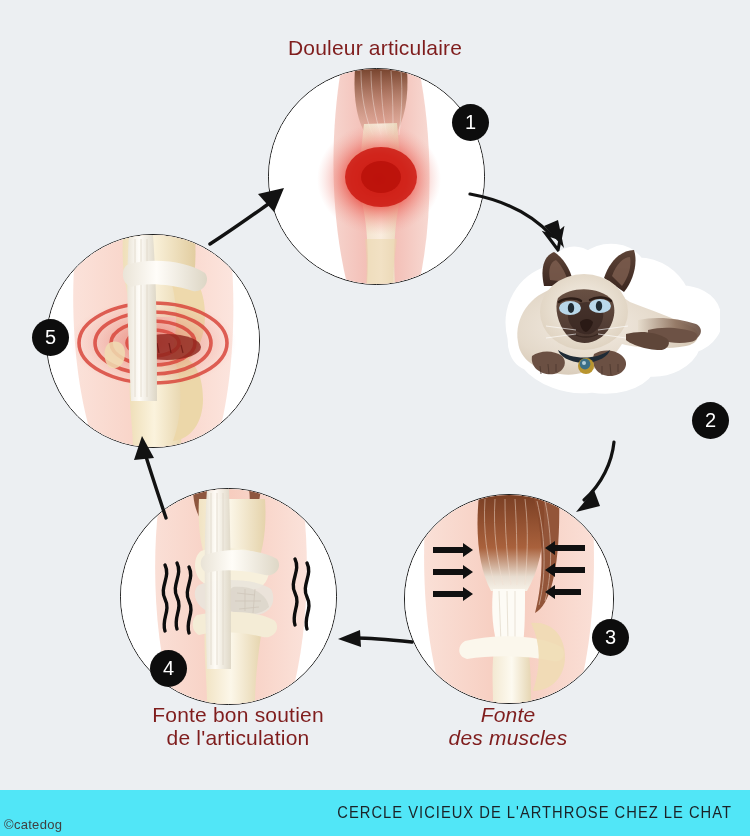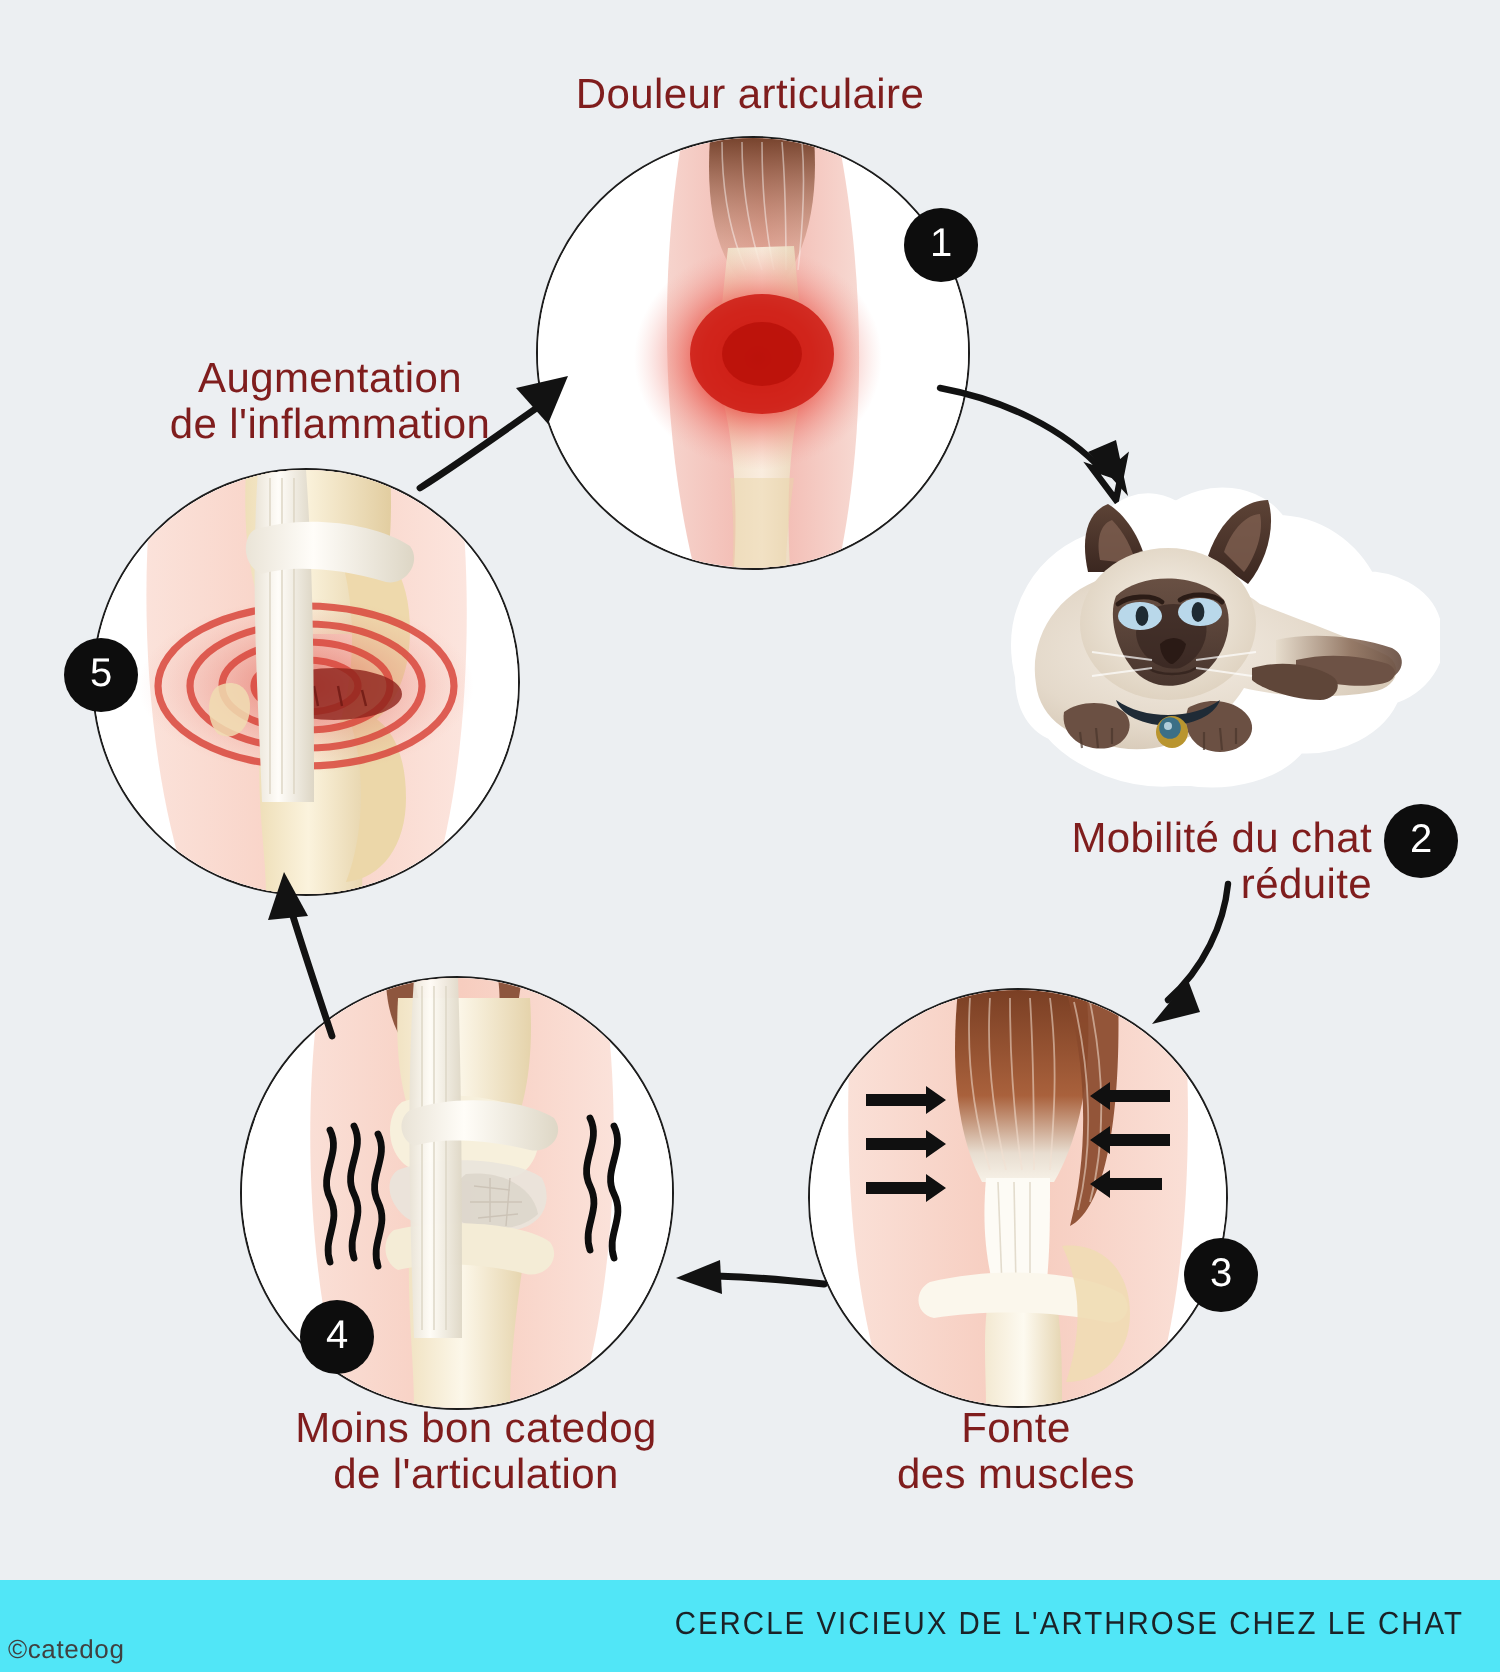--- a/index.html
+++ b/index.html
@@ -213,21 +213,20 @@
 
       <g stroke="#ffffff" stroke-width=".9" opacity=".7">
         <path d="M88 92 L58 88" fill="none"></path>
         <path d="M88 96 L58 100" fill="none"></path>
         <path d="M110 92 L140 88" fill="none"></path>
         <path d="M110 96 L138 100" fill="none"></path>
       </g>
     </svg>
   </div>
 
-  <div class="label" style="left:466px;top:408px;width:220px;text-align:right;">Mobilité du chat réduite</div>
   <div class="badge" style="left:692px;top:402px;">2</div>
 
   <div class="arrow" style="left:558px;top:440px;width:80px;height:80px;">
     <svg viewBox="0 0 80 80" xmlns="http://www.w3.org/2000/svg" aria-hidden="true">
       <path d="M56 2 C54 22 44 44 26 60" fill="none" stroke="#121212" stroke-width="3.2" stroke-linecap="round"></path>
       <path d="M36 50 L18 72 L42 66 Z" fill="#121212"></path>
     </svg>
   </div>
 
   <div class="circle" style="left:404px;top:494px;width:208px;height:208px;">
@@ -285,21 +284,21 @@
 
       <g fill="#101010">
         <path d="M180 50 L150 50 L150 46 L140 53 L150 60 L150 56 L180 56 Z"></path>
         <path d="M180 72 L150 72 L150 68 L140 75 L150 82 L150 78 L180 78 Z"></path>
         <path d="M176 94 L150 94 L150 90 L140 97 L150 104 L150 100 L176 100 Z"></path>
       </g>
     </svg>
   </div>
   <div class="badge" style="left:592px;top:619px;">3</div>
 
-  <div class="label" style="left:428px;top:703px;width:160px;">Fonte
+  <div class="label" style="left:428px;top:703px;width:160px;font-style:italic;">Fonte
 des muscles</div>
 
   <div class="arrow" style="left:334px;top:626px;width:80px;height:28px;">
     <svg viewBox="0 0 80 28" xmlns="http://www.w3.org/2000/svg" aria-hidden="true">
       <path d="M78 16 C58 14 38 12 22 12" fill="none" stroke="#121212" stroke-width="3.6" stroke-linecap="round"></path>
       <path d="M26 4 L4 13 L27 21 Z" fill="#121212"></path>
     </svg>
   </div>
 
   <div class="circle" style="left:120px;top:488px;width:215px;height:215px;">
@@ -359,21 +358,21 @@
       </g>
 
       <g fill="none" stroke="#0d0d0d" stroke-width="3.4" stroke-linecap="round">
         <path d="M174 70 C180 82 168 92 174 104 C180 116 170 124 174 136"></path>
         <path d="M186 74 C192 86 180 96 186 108 C192 120 182 128 186 140"></path>
       </g>
     </svg>
   </div>
   <div class="badge" style="left:150px;top:650px;">4</div>
 
-  <div class="label" style="left:138px;top:703px;width:200px;">Moins bon catedog
+  <div class="label" style="left:138px;top:703px;width:200px;">Fonte bon soutien
 de l'articulation</div>
 
   <div class="arrow" style="left:124px;top:436px;width:56px;height:84px;">
     <svg viewBox="0 0 56 84" xmlns="http://www.w3.org/2000/svg" aria-hidden="true">
       <path d="M42 82 C34 58 26 34 20 14" fill="none" stroke="#121212" stroke-width="3.4" stroke-linecap="round"></path>
       <path d="M10 24 L18 0 L30 22 Z" fill="#121212"></path>
     </svg>
   </div>
 
   <div class="circle" style="left:46px;top:234px;width:212px;height:212px;">
@@ -430,22 +429,20 @@
         <path d="M100 4 L100 162" fill="none"></path>
       </g>
 
       <path d="M80 30 C104 22 140 26 158 38 C164 46 156 58 146 56 C120 48 96 48 84 52 C74 48 74 34 80 30 Z" fill="url(#c5lig)"></path>
 
       <path d="M62 108 C70 104 78 108 78 118 C78 130 70 136 62 132 C56 126 56 112 62 108 Z" fill="#f0dcb2" opacity=".85"></path>
     </svg>
   </div>
   <div class="badge" style="left:32px;top:319px;">5</div>
 
-  <div class="label" style="left:65px;top:178px;width:200px;">Augmentation
-de l'inflammation</div>
 
   <div class="arrow" style="left:208px;top:184px;width:84px;height:64px;">
     <svg viewBox="0 0 84 64" xmlns="http://www.w3.org/2000/svg" aria-hidden="true">
       <path d="M2 60 C24 46 46 30 66 16" fill="none" stroke="#121212" stroke-width="3.4" stroke-linecap="round"></path>
       <path d="M50 10 L76 4 L66 28 Z" fill="#121212"></path>
     </svg>
   </div>
 
   <div id="footer">
     <div id="footer-title">CERCLE VICIEUX DE L'ARTHROSE CHEZ LE CHAT</div>

